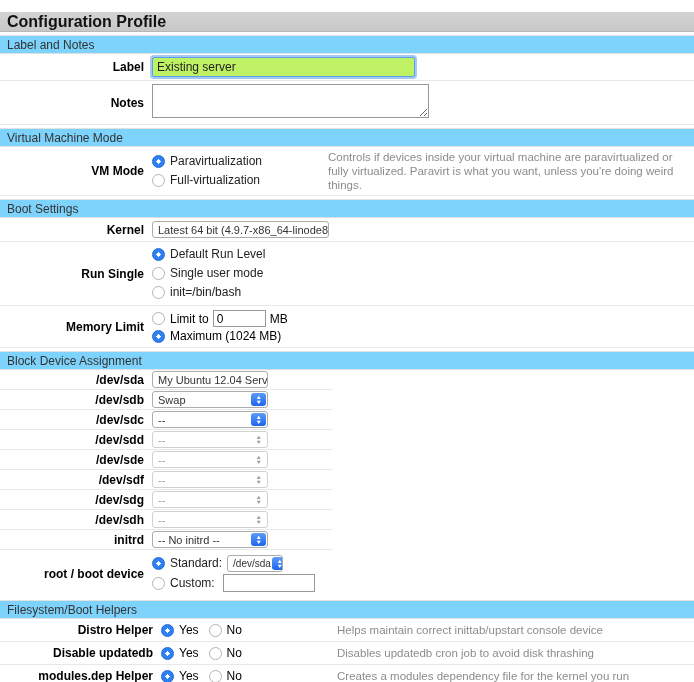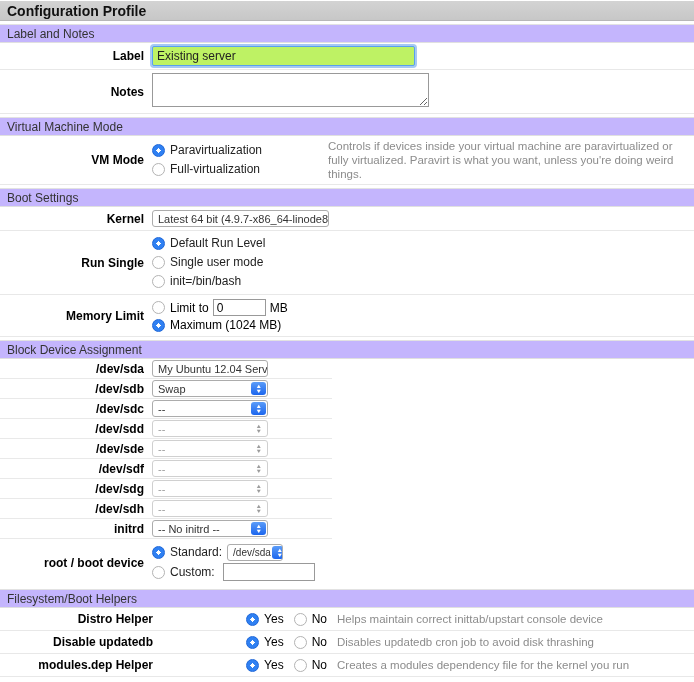--- a/index.html
+++ b/index.html
@@ -3,27 +3,27 @@
 <meta charset="utf-8">
 <style>
   * { margin:0; padding:0; box-sizing:border-box; }
   html,body { width:694px; }
   body {
     font-family:"Liberation Sans", sans-serif;
     font-size:12px; color:#000; background:#fff;
     width:694px; height:682px; overflow:hidden;
   }
   .topbar {
-    margin-top:1px; height:20px; line-height:20px;
+    margin-top:12px; height:20px; line-height:20px;
     background:linear-gradient(#d3d3d3,#c7c7c7);
     border-bottom:1px solid #b7b7b7;
-    font-weight:bold; font-size:14px; padding-left:7px; color:#111;
+    font-weight:bold; font-size:16px; padding-left:7px; color:#111;
   }
   .sectionbar {
-    height:19px; line-height:18px; background:#c4b5fd;
+    height:19px; line-height:18px; background:#7dd3fc;
     border-top:1px solid #e2e2e2; border-bottom:1px solid #e0e0e0;
     padding-left:7px; color:#333; font-size:12px; margin-top:3px;
   }
   .row { display:flex; align-items:center; border-bottom:1px solid #e8e8e8; padding:3px 0; }
   .rlabel {
     width:152px; flex:0 0 152px; text-align:right; font-weight:bold;
     padding-right:8px; color:#000; font-size:12px;
   }
   .rcontrol { width:176px; flex:0 0 176px; }
   .rhelp { flex:1; color:#8c8c8c; font-size:11.5px; line-height:14px; padding-right:14px; }
@@ -78,21 +78,21 @@
   
   .devtable { width:332px; }
   .devrow { display:flex; align-items:center; border-bottom:1px solid #e9e9e9; padding:1px 0; height:20px; }
   .devrow .rlabel { font-size:12px; }
 
   .memline { display:flex; align-items:center; white-space:nowrap; padding:1px 0; }
   .mem-input { width:53px; height:17px; border:1px solid #999; font-size:12px; padding:0 3px; margin:0 4px 0 4px; }
   .custom-input { width:92px; height:18px; border:1px solid #999; font-size:12px; padding:0 3px; }
 
   .helper-row { display:flex; align-items:center; border-bottom:1px solid #e8e8e8; padding:4px 9px; }
-  .yn { display:flex; align-items:center;justify-content:flex-end; }
+  .yn { display:flex; align-items:center; }
   .yn .olabel { margin-right:10px; }
 </style>
 </head>
 <body>
 
 <div class="topbar">Configuration Profile</div>
 
 <div class="sectionbar">Label and Notes</div>
 <div class="row">
   <div class="rlabel">Label</div>

